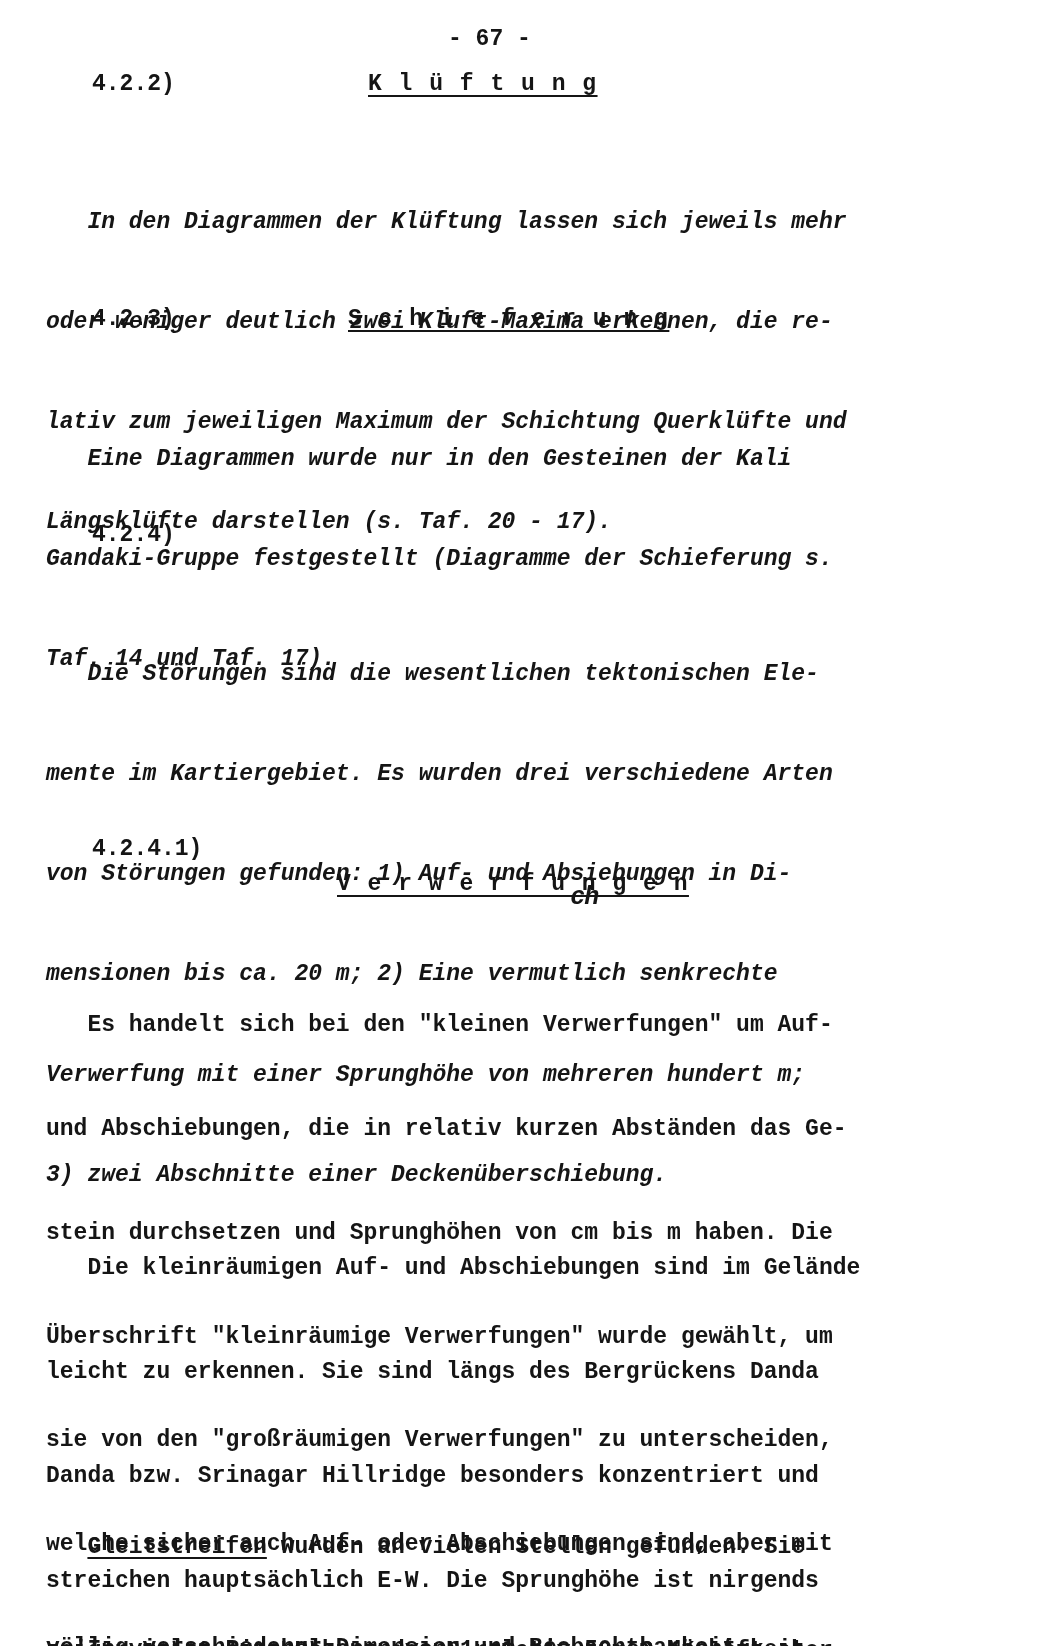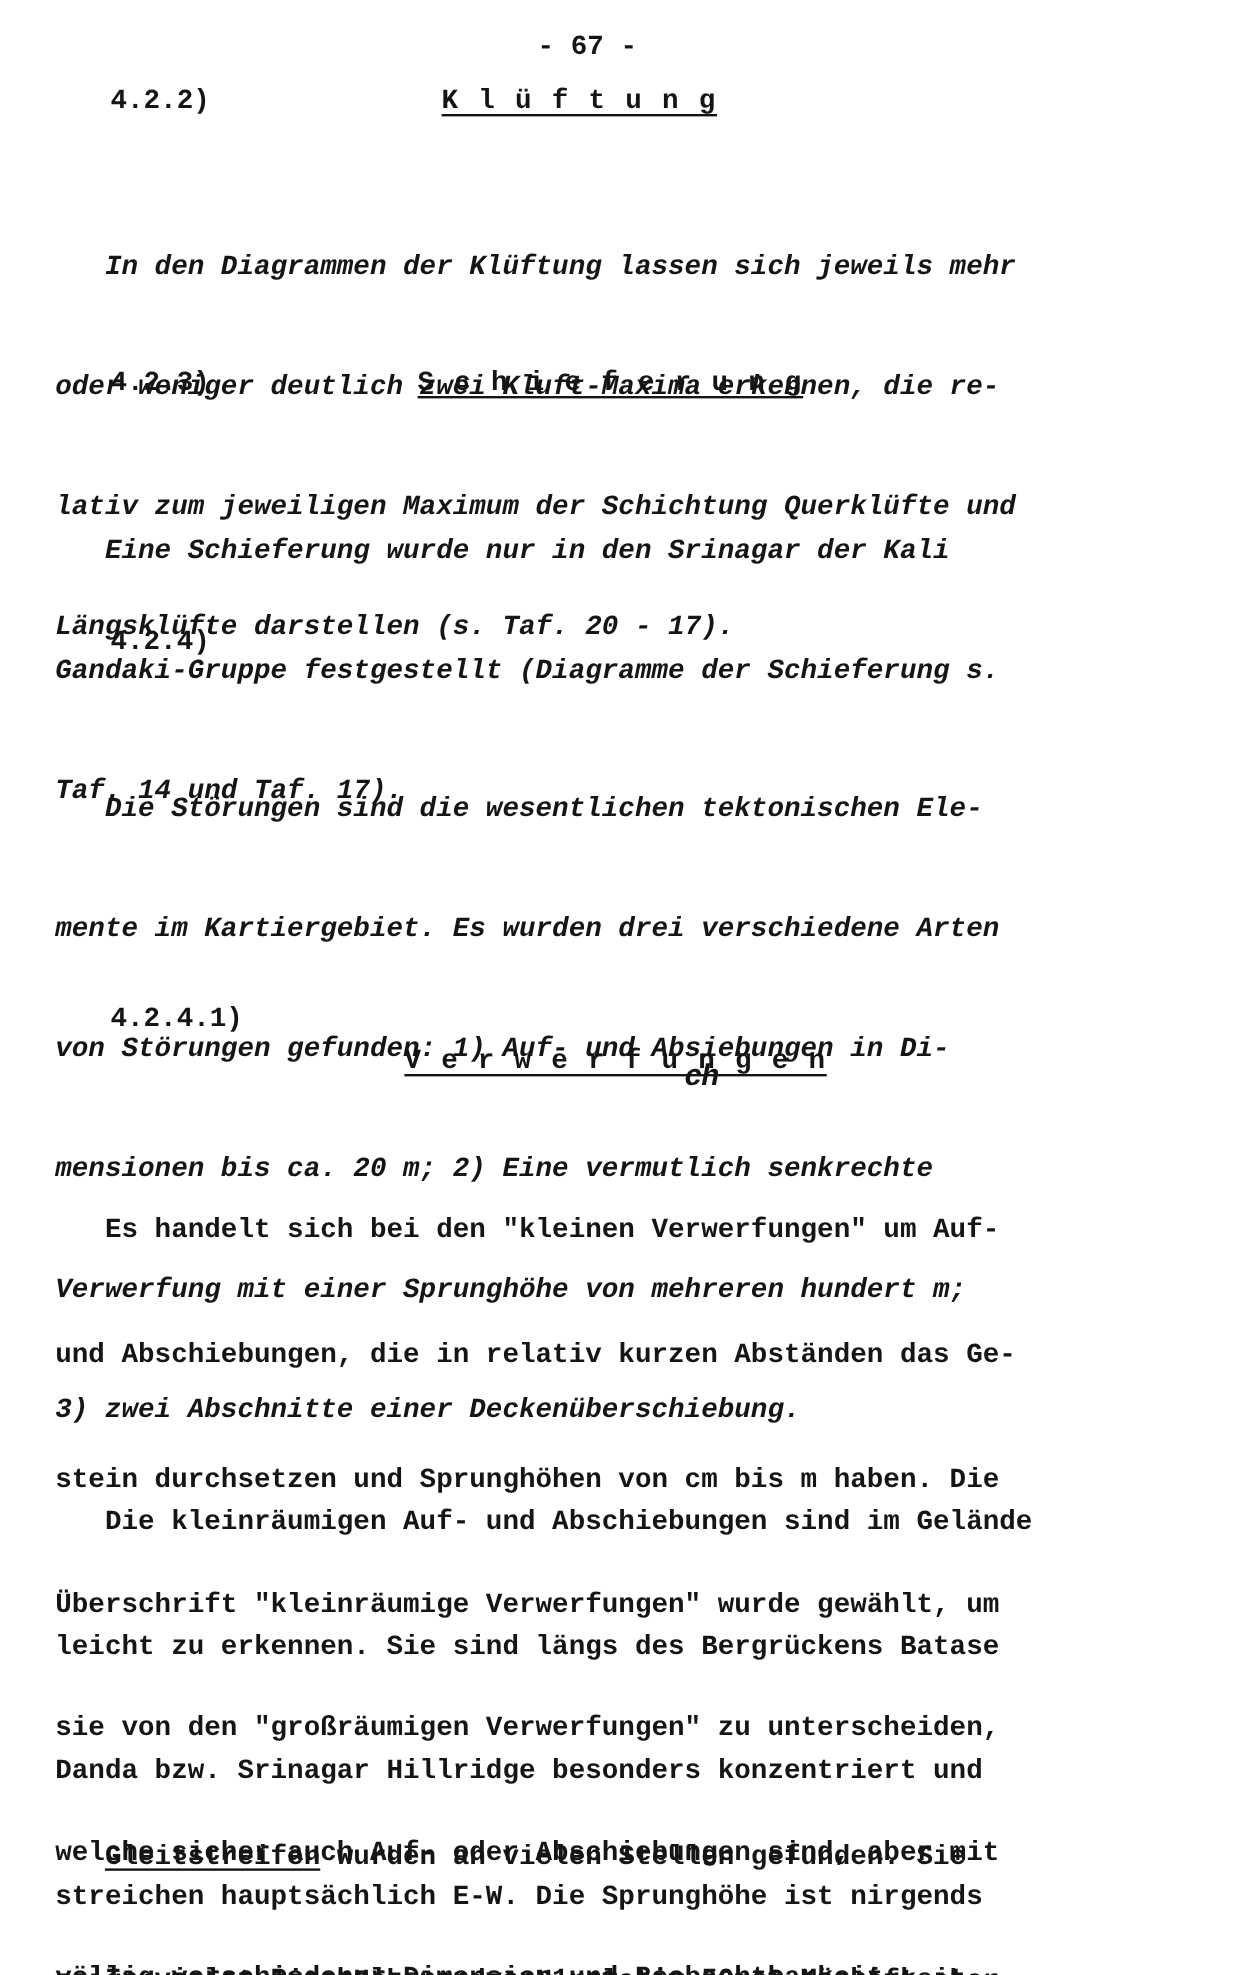--- a/index.html
+++ b/index.html
@@ -61,21 +61,21 @@
     <div class="line">   In den Diagrammen der Klüftung lassen sich jeweils mehr</div>
     <div class="line">oder weniger deutlich zwei Kluft-Maxima erkennen, die re-</div>
     <div class="line">lativ zum jeweiligen Maximum der Schichtung Querklüfte und</div>
     <div class="line">Längsklüfte darstellen (s. Taf. 20 - 17).</div>
   </div>
 
   <span class="abs hnum" style="top:303px">4.2.3)</span>
   <span class="abs htitle" style="top:303px;left:348px">S c h i e f e r u n g</span>
 
   <div class="para lh334" style="top:376px">
-    <div class="line">   Eine Schieferung wurde nur in den Srinagar der Kali</div>
+    <div class="line">   Eine Diagrammen wurde nur in den Gesteinen der Kali</div>
     <div class="line">Gandaki-Gruppe festgestellt (Diagramme der Schieferung s.</div>
     <div class="line">Taf. 14 und Taf. 17).</div>
   </div>
 
   <span class="abs hnum" style="top:519px">4.2.4)</span>
 
   <div class="para lh334" style="top:591px">
     <div class="line">   Die Störungen sind die wesentlichen tektonischen Ele-</div>
     <div class="line">mente im Kartiergebiet. Es wurden drei verschiedene Arten</div>
     <div class="line"><span>von Störungen gefunden: 1) Auf- und Abs</span><span class="ins"><span class="ins-txt">ch</span></span><span>iebungen in Di-</span></div>
@@ -92,21 +92,21 @@
     <div class="line">und Abschiebungen, die in relativ kurzen Abständen das Ge-</div>
     <div class="line">stein durchsetzen und Sprunghöhen von cm bis m haben. Die</div>
     <div class="line">Überschrift "kleinräumige Verwerfungen" wurde gewählt, um</div>
     <div class="line">sie von den "großräumigen Verwerfungen" zu unterscheiden,</div>
     <div class="line">welche sicher auch Auf- oder Abschiebungen sind, aber mit</div>
     <div class="line">völlig verschiedener Dimension und Beobachtbarkeit.</div>
   </div>
 
   <div class="para lh348" style="top:1181px">
     <div class="line">   Die kleinräumigen Auf- und Abschiebungen sind im Gelände</div>
-    <div class="line">leicht zu erkennen. Sie sind längs des Bergrückens Batase</div>
+    <div class="line">leicht zu erkennen. Sie sind längs des Bergrückens Danda</div>
     <div class="line">Danda bzw. Srinagar Hillridge besonders konzentriert und</div>
     <div class="line">streichen hauptsächlich E-W. Die Sprunghöhe ist nirgends</div>
     
     
     
     
   </div>
 
   <div class="para lh346" style="top:1461px">
     <div class="line"><span>   </span><span class="u">Gleitstreifen</span><span> wurden an vielen Stellen gefunden. Sie</span></div>

